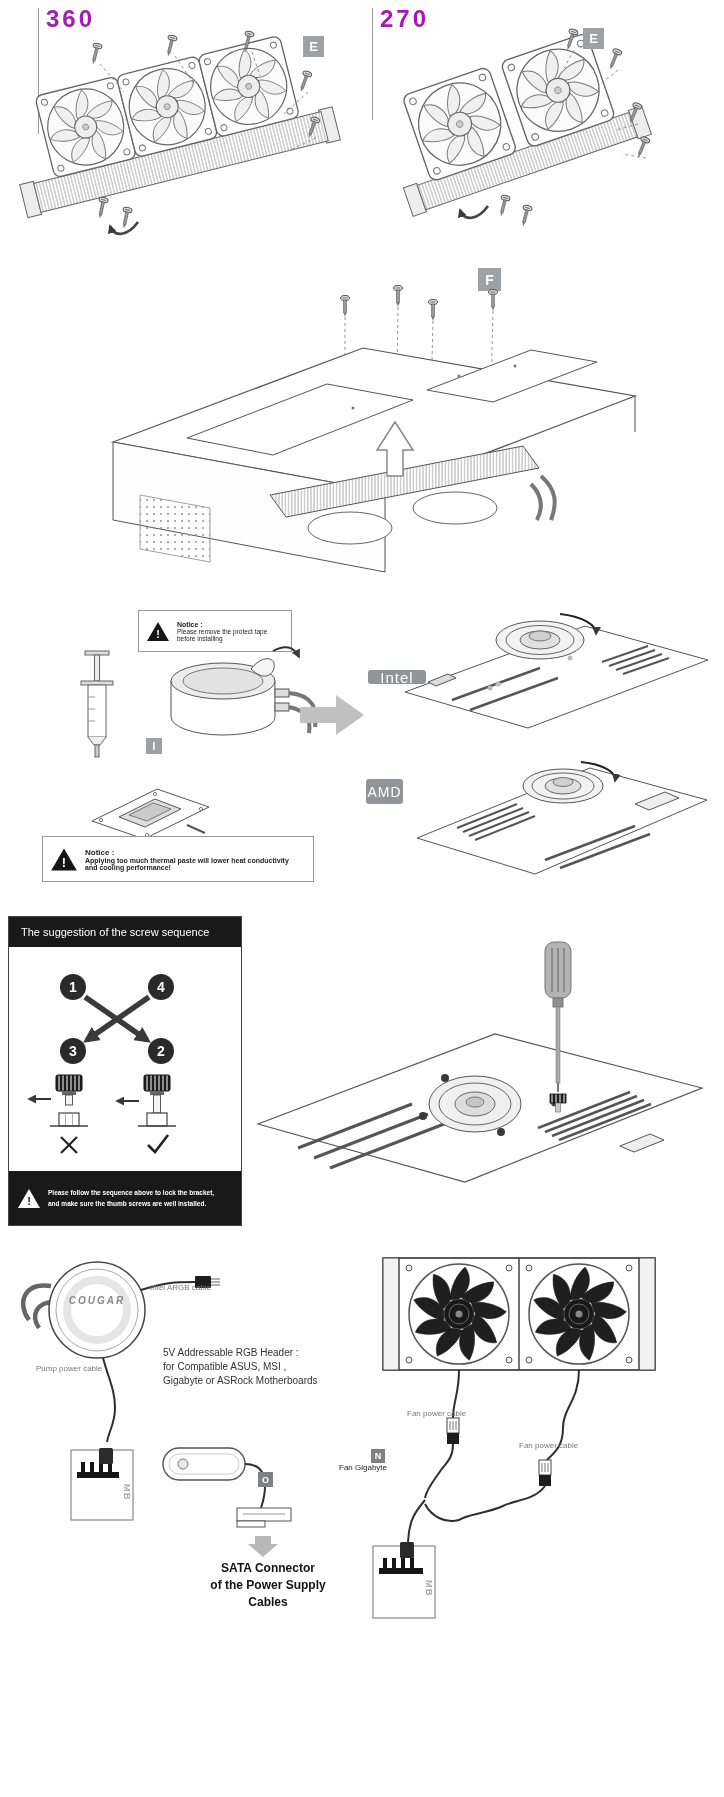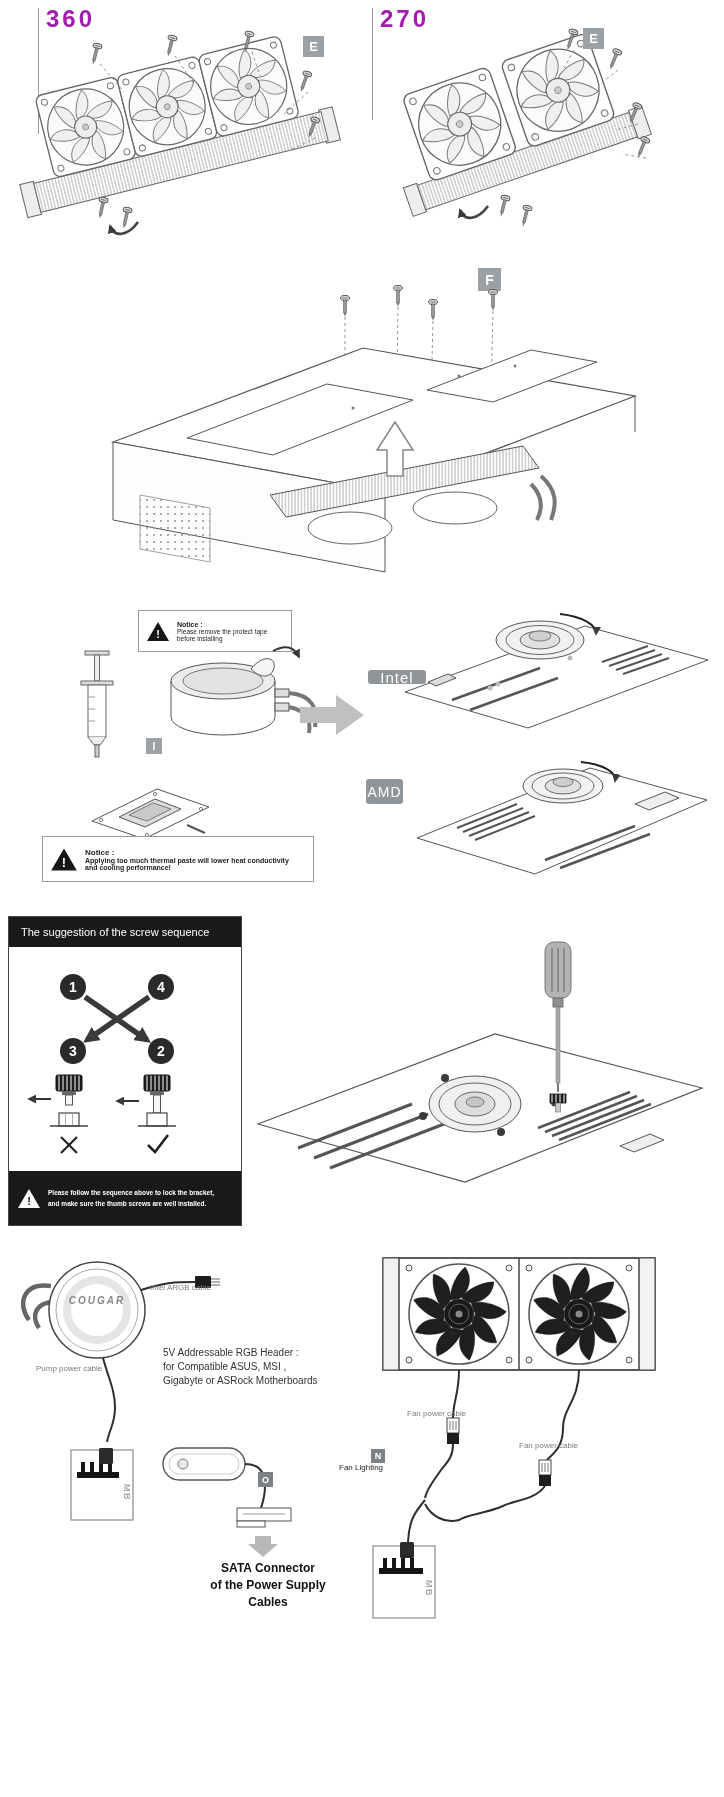--- a/index.html
+++ b/index.html
@@ -493,16 +493,16 @@
   <div class="lbl" style="left:150px;top:1283px">Intel ARGB cable</div>
   <div class="lbl" style="left:36px;top:1364px">Pump power cable</div>
   <div class="txt pre" style="left:163px;top:1346px">5V Addressable RGB Header :
 for Compatible ASUS, MSI ,
 Gigabyte or ASRock Motherboards</div>
   <div class="badge dark" style="left:258px;top:1472px;width:15px;height:15px;font-size:9px">O</div>
   <div class="sata-lbl pre" style="left:193px;top:1560px;width:150px">SATA Connector
 of the Power Supply Cables</div>
   <div class="lbl" style="left:407px;top:1409px">Fan power cable</div>
   <div class="lbl" style="left:519px;top:1441px">Fan power cable</div>
-  <div class="lbl" style="left:339px;top:1463px;color:#222">Fan Lighting</div>
+  <div class="lbl" style="left:339px;top:1463px;color:#222">Fan Gigabyte</div>
   <div class="badge dark" style="left:371px;top:1449px;width:14px;height:14px;font-size:9px">N</div>
 
 </div>
 
 </body></html>

